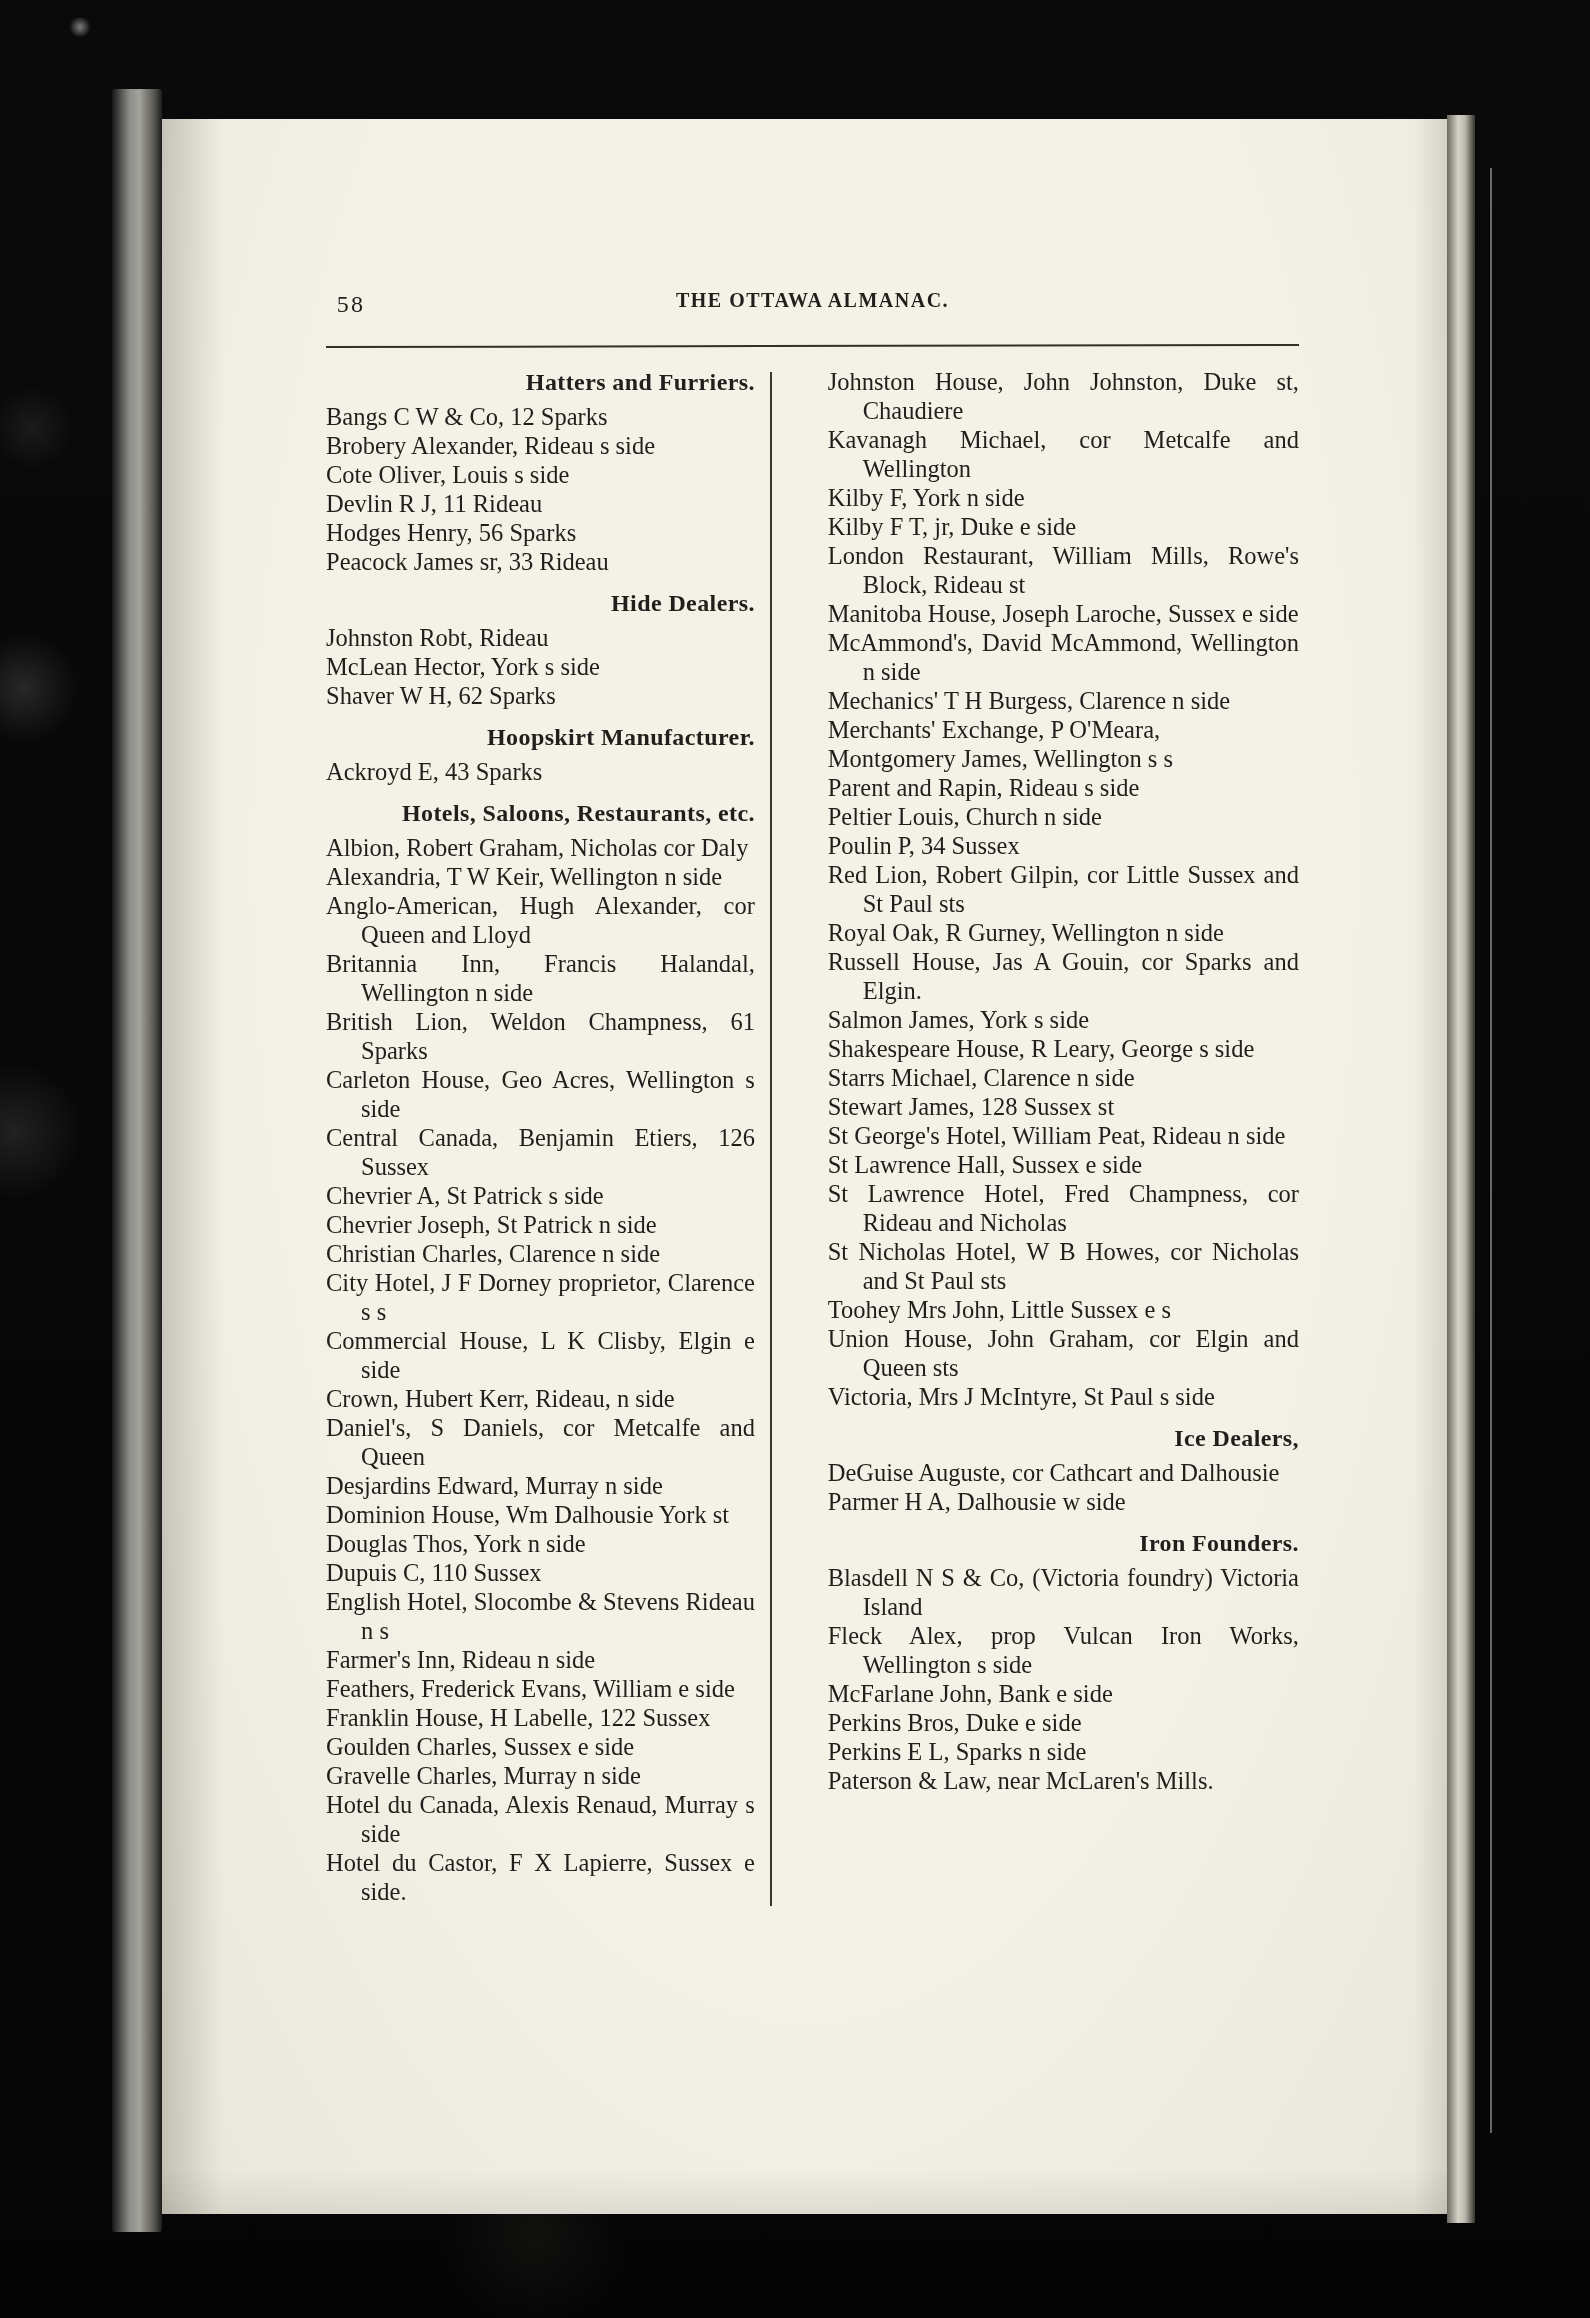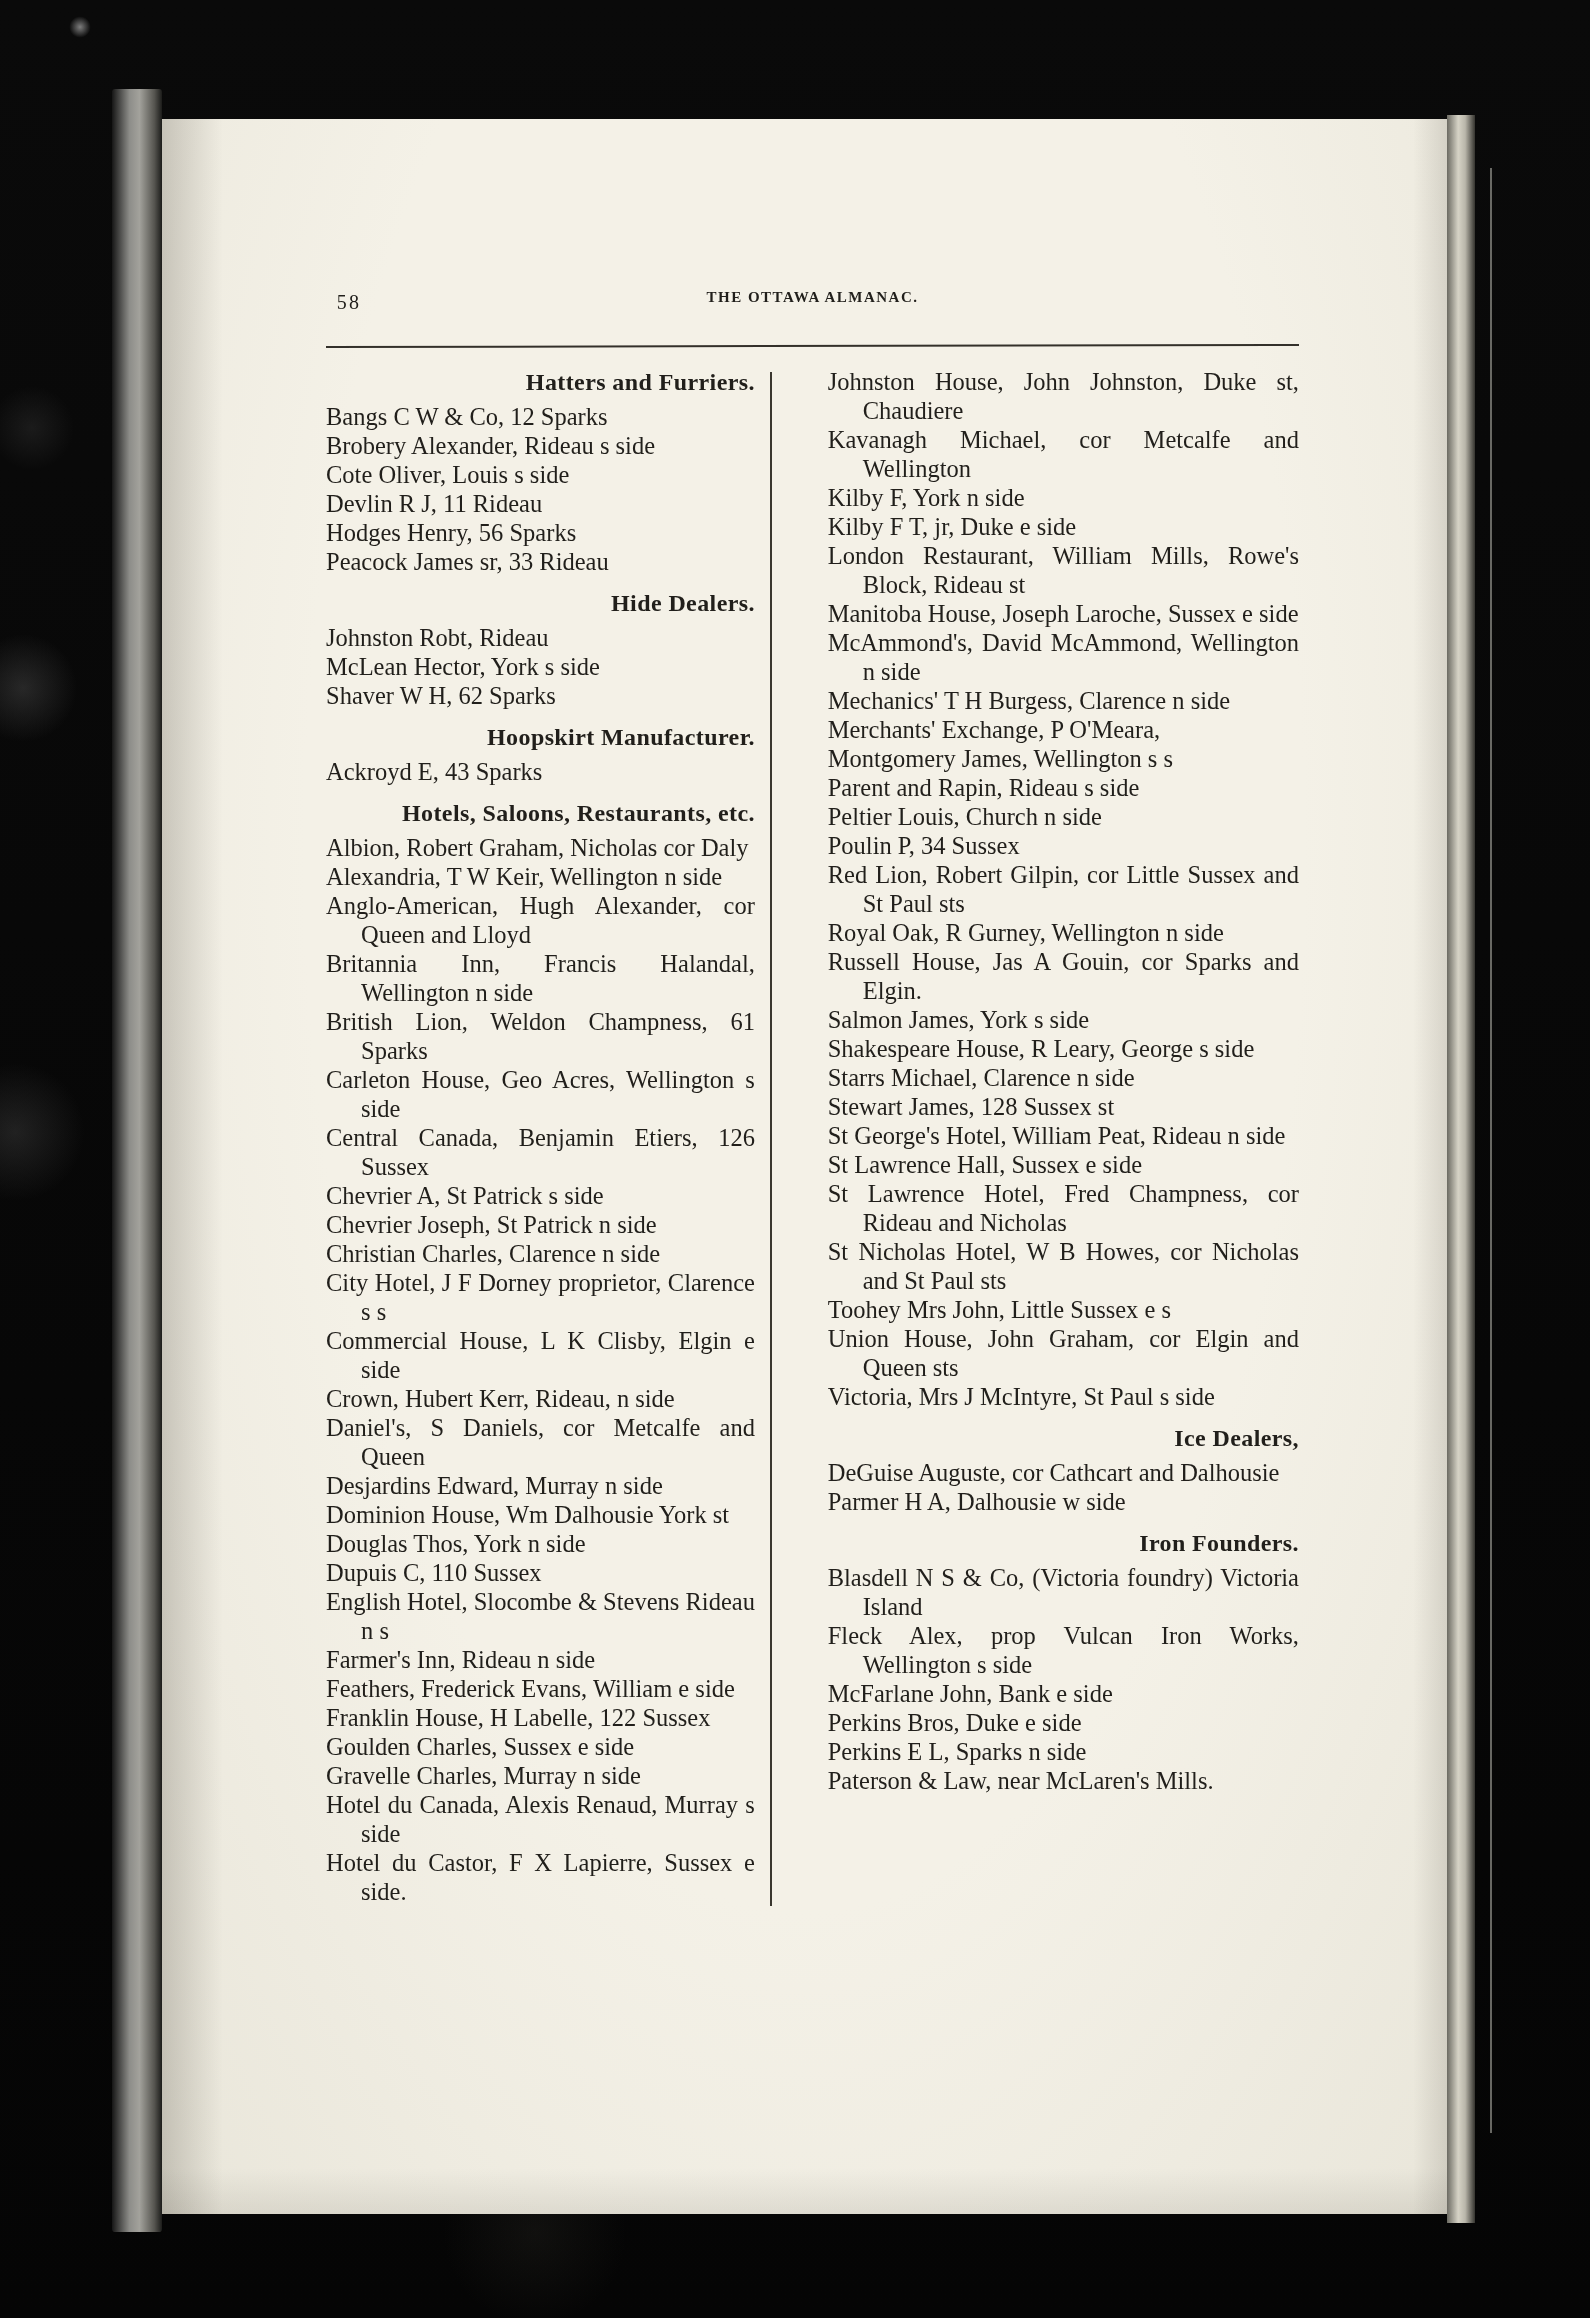--- a/index.html
+++ b/index.html
@@ -46,25 +46,25 @@
   .page-edge-line{
     position:absolute;left:1490px;top:168px;width:2.3px;height:1965px;
     background:rgba(225,223,212,.45);
   }
   .content{
     position:absolute;left:164px;top:170px;width:973px;
   }
   .header-row{position:relative;height:35px;}
   .page-num{
     position:absolute;left:10.7px;top:1.5px;
-    font-size:20px;letter-spacing:2.3px;
+    font-size:24px;letter-spacing:2.3px;
   }
   .page-title{
     position:absolute;left:0;top:0;width:100%;text-align:center;
-    font-size:15px;font-weight:bold;letter-spacing:1.5px;
+    font-size:20px;font-weight:bold;letter-spacing:1.5px;
   }
   .head-rule{
     margin-top:21.4px;height:0;border-top:2.3px solid var(--rule);
     transform:rotate(-0.12deg);
   }
   .columns{display:flex;margin-top:20px;}
   .col-left{width:445px;}
   .col-right{width:489px;margin-left:40px;}
   .divider{
     width:2.3px;background:#3a372f;margin:4.6px 15.3px 0 15.3px;align-self:stretch;

